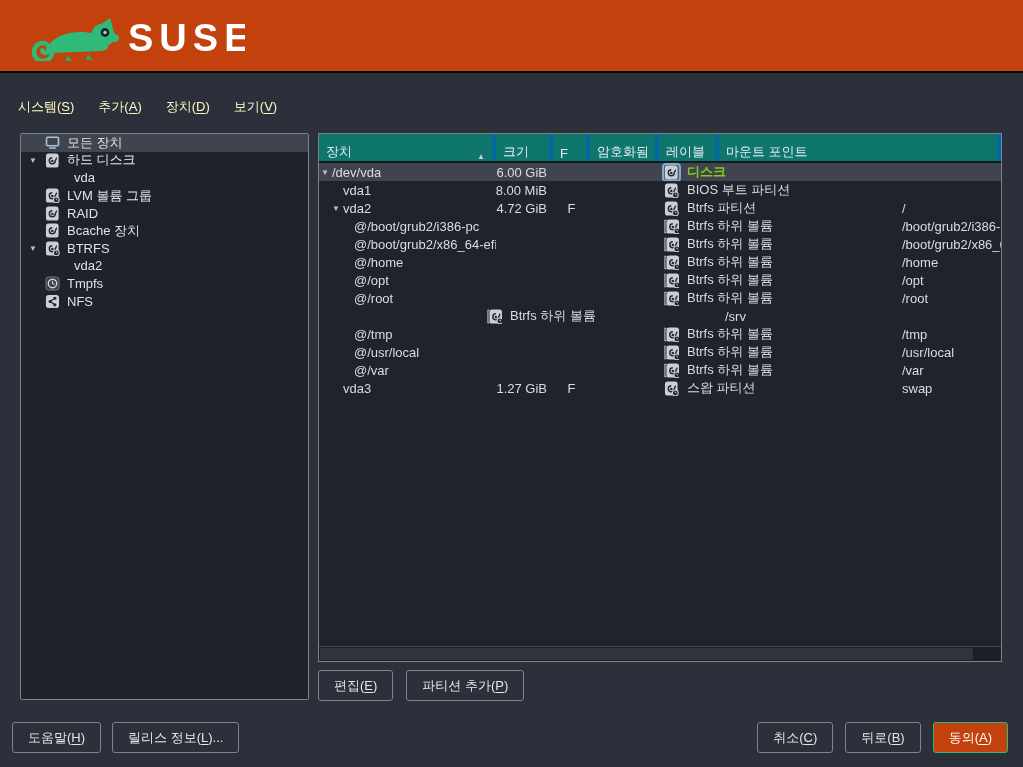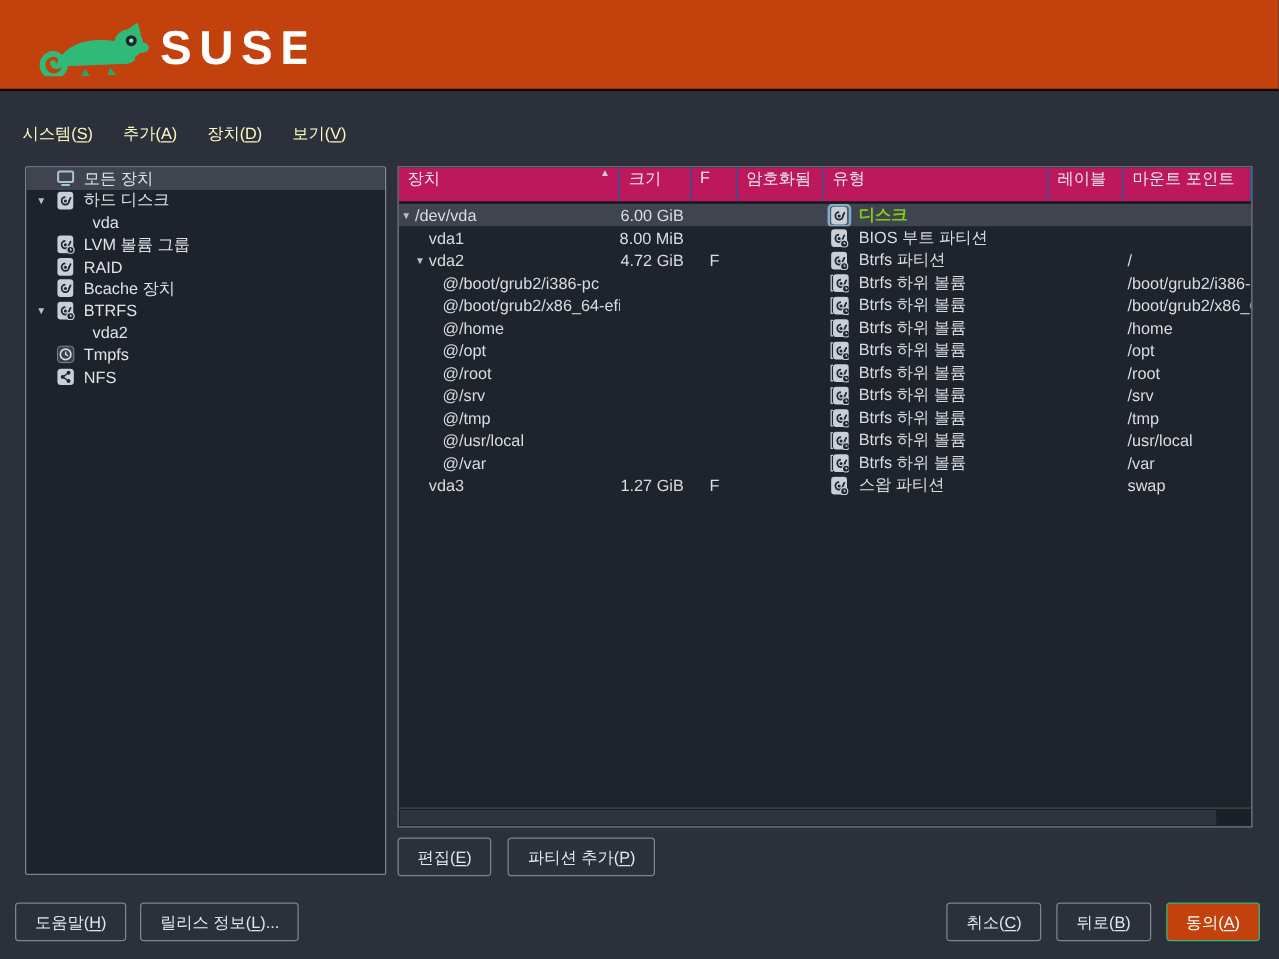--- a/index.html
+++ b/index.html
@@ -22,22 +22,22 @@
   .side-row{height:17.6px;display:flex;align-items:center;white-space:nowrap;color:#dfe3e8;}
   .side-row.selected{background:#3f444e;}
   .tree-exp{width:12px;margin-left:6px;font-size:8px;color:#b9bfc7;text-align:center;flex:none;}
   .side-icon{width:15px;height:15px;margin-left:6px;flex:none;display:inline-flex;}
   .side-label{margin-left:7px;}
   .side-row.child{padding-left:46px;}
   
   .table-panel{position:absolute;left:318px;top:133px;width:684px;height:529px;background:#1f232b;
     border:1px solid #7c828c;box-sizing:border-box;overflow:hidden;}
   .thead{display:flex;height:27px;background:#15181f;border-bottom:2px solid #15181f;}
-  .th{background:#be185d;border-right:1px solid #0369a1;box-sizing:border-box;display:flex;
-      align-items:flex-start;padding:0 7px;font-size:13px;color:#e7eaee;white-space:nowrap;overflow:hidden;}
+  .th{background:#0f766e;border-right:4px solid #0369a1;box-sizing:border-box;display:flex;
+      align-items:flex-end;padding:0 7px;font-size:13px;color:#e7eaee;white-space:nowrap;overflow:hidden;}
   .th .sort{margin-left:auto;font-size:8px;color:#ccd1d8;padding-left:6px;}
   .c0{width:177px;flex:none;} .c1{width:57px;flex:none;} .c2{width:37px;flex:none;}
   .c3{width:69px;flex:none;} .c4{width:180px;flex:none;} .c5{width:60px;flex:none;}
   .c6{flex:1;min-width:0;}
   .tr{display:flex;height:18px;align-items:center;font-size:13px;color:#d9dde2;}
   .tr.selected{background:#3f444e;}
   .td{box-sizing:border-box;display:flex;align-items:center;height:100%;white-space:nowrap;overflow:hidden;}
   .td.c1{justify-content:flex-end;padding-right:6px;}
   .td.c2{justify-content:center;}
   .td.c6{padding-left:3px;}
@@ -198,23 +198,20 @@
       </div>
       <div class="th c1">
         <span>크기</span>
       </div>
       <div class="th c2">
         <span>F</span>
       </div>
       <div class="th c3">
         <span>암호화됨</span>
       </div>
-      <div class="th c4">
-        <span>유형</span>
-      </div>
       <div class="th c5">
         <span>레이블</span>
       </div>
       <div class="th c6">
         <span>마운트 포인트</span>
       </div>
     </div>
   <div id="tbody">
       <div class="tr selected">
         <div class="td c0">
@@ -409,23 +406,20 @@
                 <path d="M12.1 11.2 v1.5 h1.2" fill="none" stroke="#c9cfd7" stroke-width="0.9"></path>
               </g>
             </svg>
           </span>
           <span class="type-label">Btrfs 하위 볼륨</span>
         </div>
         <div class="td c5"></div>
         <div class="td c6">/root</div>
       </div>
       <div class="tr">
-        <div class="td c0">
-          <span style="margin-left: 35px;">@/srv</span>
-        </div>
         <div class="td c1"></div>
         <div class="td c2"></div>
         <div class="td c3"></div>
         <div class="td c4">
           <span class="type-icon">
             <svg width="15" height="15" viewBox="0 0 16 16">
               <path d="M2.6 1.4 H1 V14.6 H2.6" fill="none" stroke="#c9cfd7" stroke-width="1.1"></path>
               <g transform="translate(1.6,0)">
                 <rect x="1" y="0.5" width="13.5" height="15" rx="2.8" fill="#c9cfd7"></rect>
                 <path d="M11 8.2 a3.2 3.2 0 1 1 -3.2 -3.2" fill="none" stroke="#22262e" stroke-width="1.5"></path>

